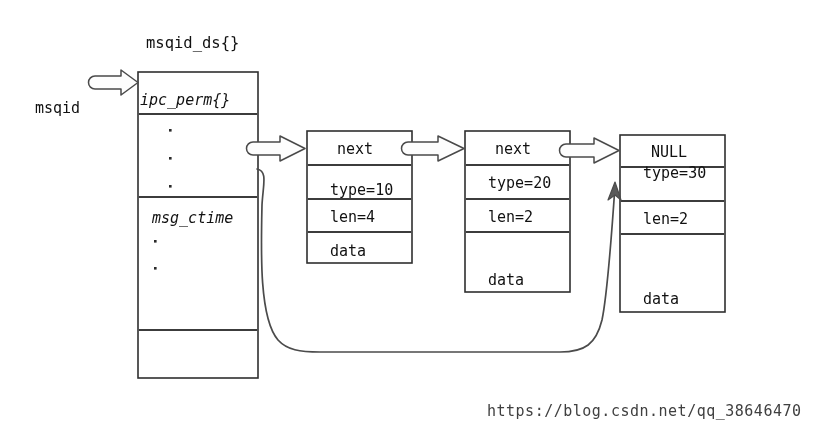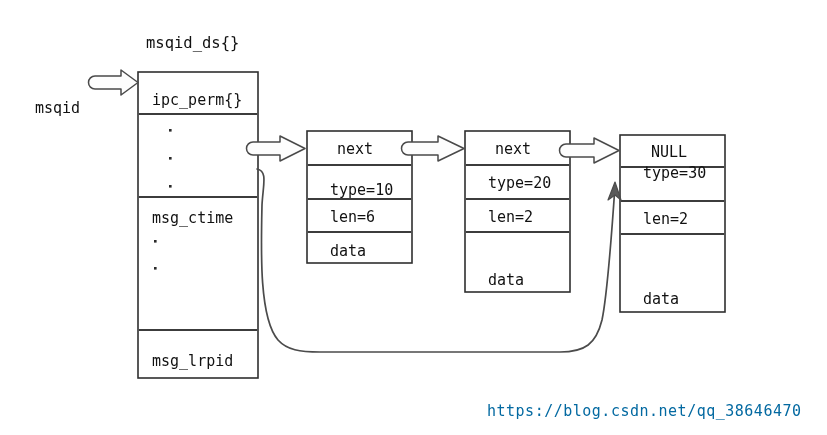--- a/index.html
+++ b/index.html
@@ -21,21 +21,21 @@
   }
 
   .title{
     position:absolute;left:146px;top:34px;font-size:15.5px;
   }
   .msqid-lbl{position:absolute;left:35px;top:71px;font-size:15px;margin-top:28px;}
 
   .watermark{
     position:absolute;left:487px;top:402px;
     font-family:"DejaVu Sans Mono","Liberation Mono",monospace;
-    font-size:15px;color:#0369a1;white-space:pre;letter-spacing:0.5px;
+    font-size:15px;color:#404040;white-space:pre;letter-spacing:0.5px;
   }
 </style>
 </head>
 <body>
 
 <div id="canvas">
 
   <svg class="svg-layer" viewBox="0 0 827 435" xmlns="http://www.w3.org/2000/svg">
 
     <defs>
@@ -115,29 +115,28 @@
                C 607 296 612 230 615 186" fill="none" stroke="#4b4b4b" stroke-width="1.7" stroke-linecap="round"></path>
       <path d="M 615 182 L 608 200 L 615 195 L 621 200 Z" fill="#5a5a5a" stroke="#4b4b4b" stroke-width="1.2" stroke-linejoin="round"></path>
     </g>
 
   </svg>
 
   <div class="lbl title">msqid_ds{}</div>
 
   <div class="lbl msqid-lbl">msqid</div>
 
-  <div class="lbl" style="left:152px;top:91px;">ipc_perm{}</div>
+  <div class="lbl" style="left:140px;top:91px;font-style:italic;">ipc_perm{}</div>
 
-  <div class="lbl" style="left:152px;top:209px;">msg_ctime</div>
+  <div class="lbl" style="left:152px;top:209px;font-style:italic;">msg_ctime</div>
 
-  <div class="lbl" style="left:152px;top:352px;">msg_lrpid</div>
 
   <div class="lbl" style="left:337px;top:140px;">next</div>
   <div class="lbl" style="left:330px;top:174px;margin-top:7px;">type=10</div>
-  <div class="lbl" style="left:330px;top:208px;">len=6</div>
+  <div class="lbl" style="left:330px;top:208px;">len=4</div>
   <div class="lbl" style="left:330px;top:242px;">data</div>
 
   <div class="lbl" style="left:495px;top:140px;">next</div>
   <div class="lbl" style="left:488px;top:174px;">type=20</div>
   <div class="lbl" style="left:488px;top:208px;">len=2</div>
   <div class="lbl" style="left:488px;top:271px;">data</div>
 
   <div class="lbl" style="left:651px;top:143px;">NULL</div>
   <div class="lbl" style="left:643px;top:164px;">type=30</div>
   <div class="lbl" style="left:643px;top:210px;">len=2</div>

